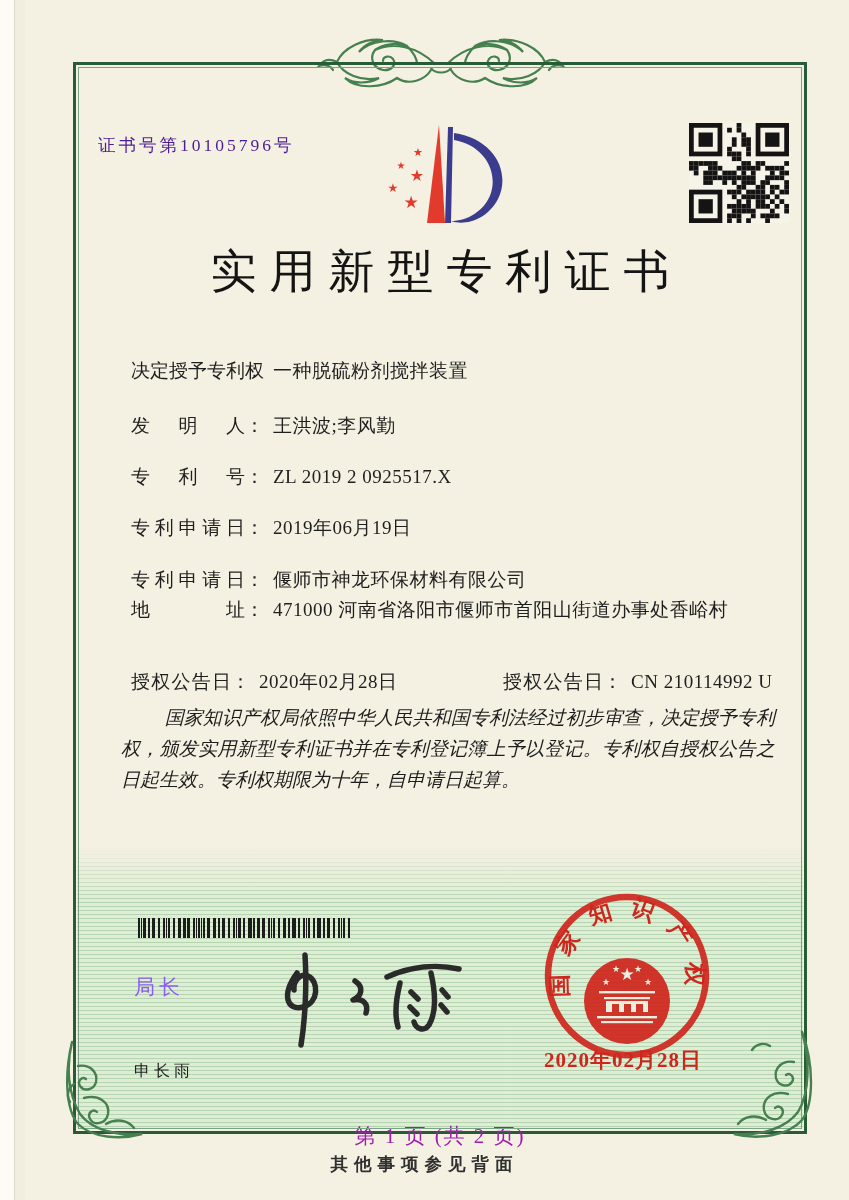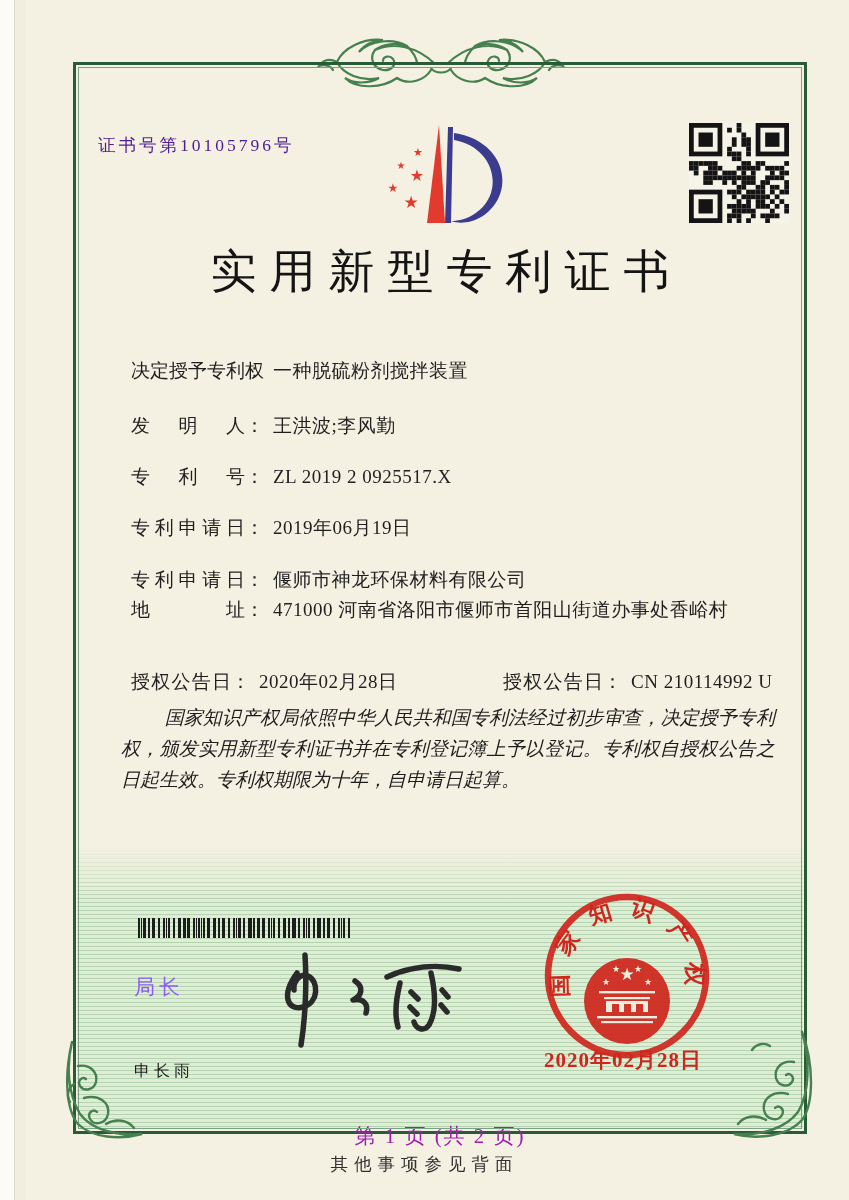--- a/index.html
+++ b/index.html
@@ -69,21 +69,21 @@
   .seal{position:absolute;left:463px;top:823px;width:176px;height:176px;}
   .seal-date{
     position:absolute;left:447px;top:981px;width:200px;text-align:center;
     font-size:21px;letter-spacing:1px;color:var(--seal-red,#c3271d);font-weight:600;
   }
 
   .page-indicator{position:absolute;left:0;top:1040px;width:100%;text-align:center;font-size:21px;letter-spacing:2px;color:#a21caf;margin-top:17px;}
 
   .footer-note{
     position:absolute;left:0;top:1152px;width:100%;text-align:center;
-    font-size:17.5px;letter-spacing:6px;color:#303030;font-weight:400;
+    font-size:17.5px;letter-spacing:6px;color:#303030;font-weight:700;
   }
 
   .ornament-top{position:absolute;left:313px;top:34px;width:256px;height:60px;}
   .corner-bl{position:absolute;left:58px;top:1036px;width:100px;height:104px;}
   .corner-br{position:absolute;left:724px;top:1028px;width:92px;height:112px;}
 </style>
 </head>
 <body>
 
 <div class="scan-edge"></div>

